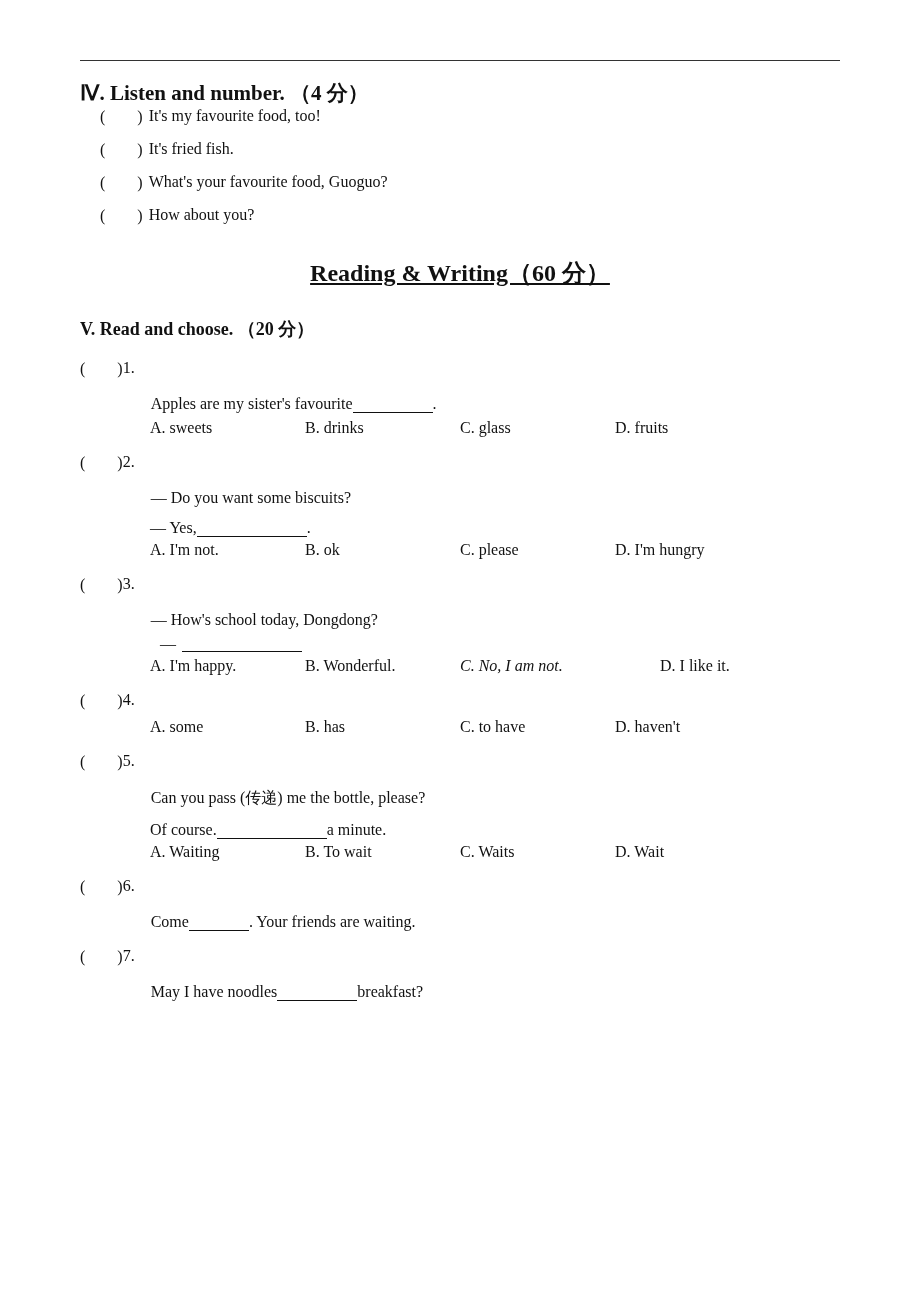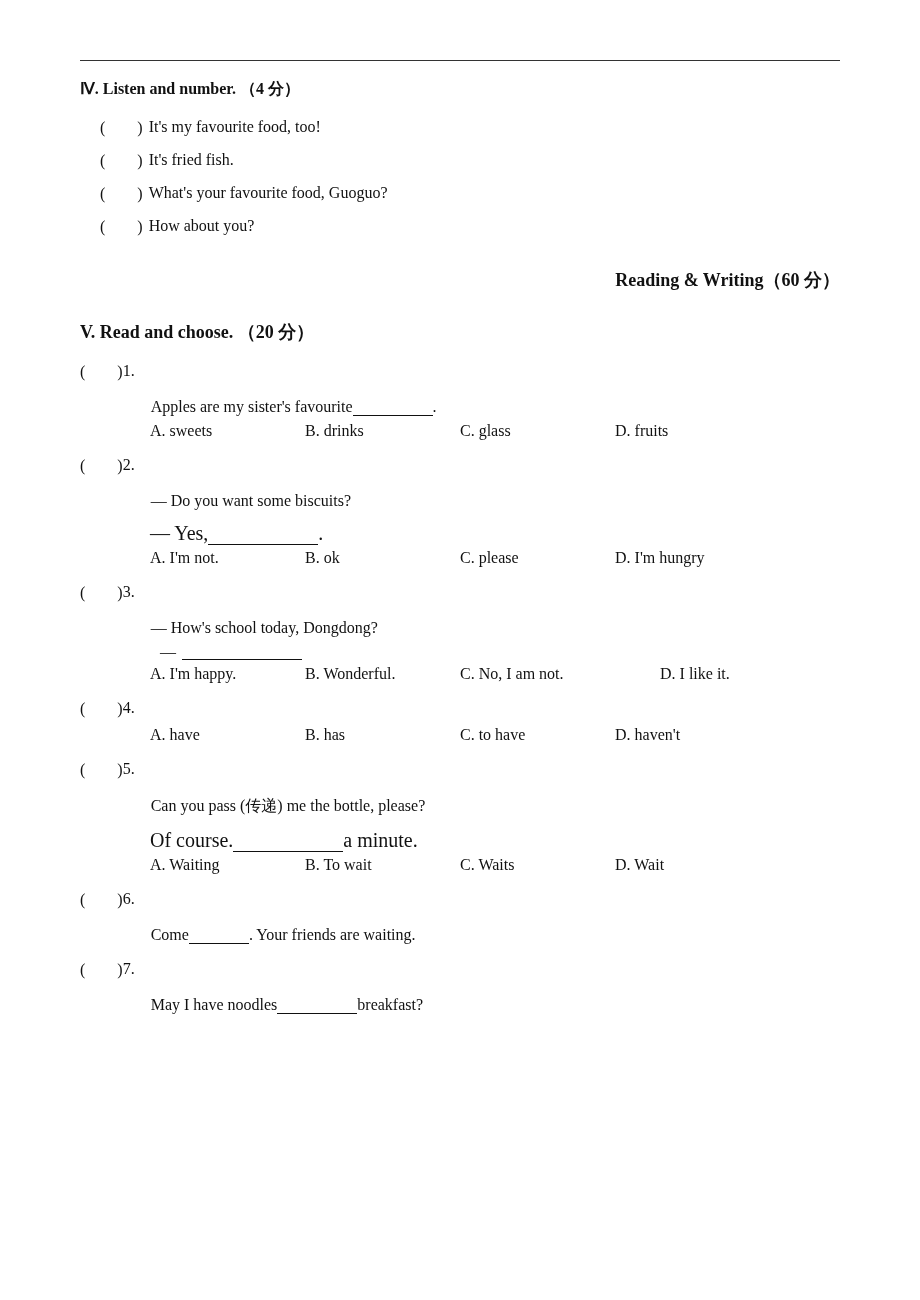--- a/index.html
+++ b/index.html
@@ -15,42 +15,42 @@
       width: 920px;
       min-height: 1300px;
       padding: 60px 80px 60px 80px;
     }
     .top-line {
       border-top: 1.5px solid #333;
       margin-bottom: 18px;
     }
     .section-title {
       font-weight: bold;
-      font-size: 16px;
-      margin-bottom: 18px;
+      font-size: 21px;
     }
     .listen-items {
       margin-left: 20px;
       margin-bottom: 10px;
     }
     .listen-item {
       display: flex;
       align-items: flex-start;
       margin-bottom: 12px;
       font-size: 16px;
     }
     .paren {
       margin-right: 6px;
       white-space: nowrap;
     }
     .rw-title {
-      text-align: right;
+      text-align: center;
       font-weight: bold;
-      font-size: 18px;
+      font-size: 24px;
       margin: 30px 0 28px 0;
+      text-decoration: underline;
     }
     .section-sub-title {
       font-weight: bold;
       font-size: 18px;
       margin-bottom: 18px;
     }
     .question-block {
       margin-bottom: 16px;
     }
     .question-line {
@@ -78,24 +78,25 @@
       margin-bottom: 4px;
       gap: 0;
       flex-wrap: nowrap;
     }
     .option {
       min-width: 155px;
       font-size: 16px;
     }
     .option-wide {
       min-width: 200px;
+      font-style: italic;
     }
     .sub-line {
       margin-left: 70px;
-      font-size: 20px;
+      font-size: 16px;
       margin-bottom: 4px;
       margin-top: 12px;
     }
     .blank {
       display: inline-block;
       border-bottom: 1px solid #111;
       min-width: 80px;
       height: 1em;
       vertical-align: bottom;
     }
@@ -197,21 +198,21 @@
     <span class="option">D. I like it.</span>
   </div>
 </div>
 
 <div class="question-block">
   <div class="question-line">
     <span class="q-paren">(　　)</span>
     <span class="q-num">4.</span>
   </div>
   <div class="options-line">
-    <span class="option">A. have</span>
+    <span class="option">A. some</span>
     <span class="option">B. has</span>
     <span class="option">C. to have</span>
     <span class="option">D. haven't</span>
   </div>
 </div>
 
 <div class="question-block">
   <div class="question-line">
     <span class="q-paren">(　　)</span>
     <span class="q-num">5.</span>

